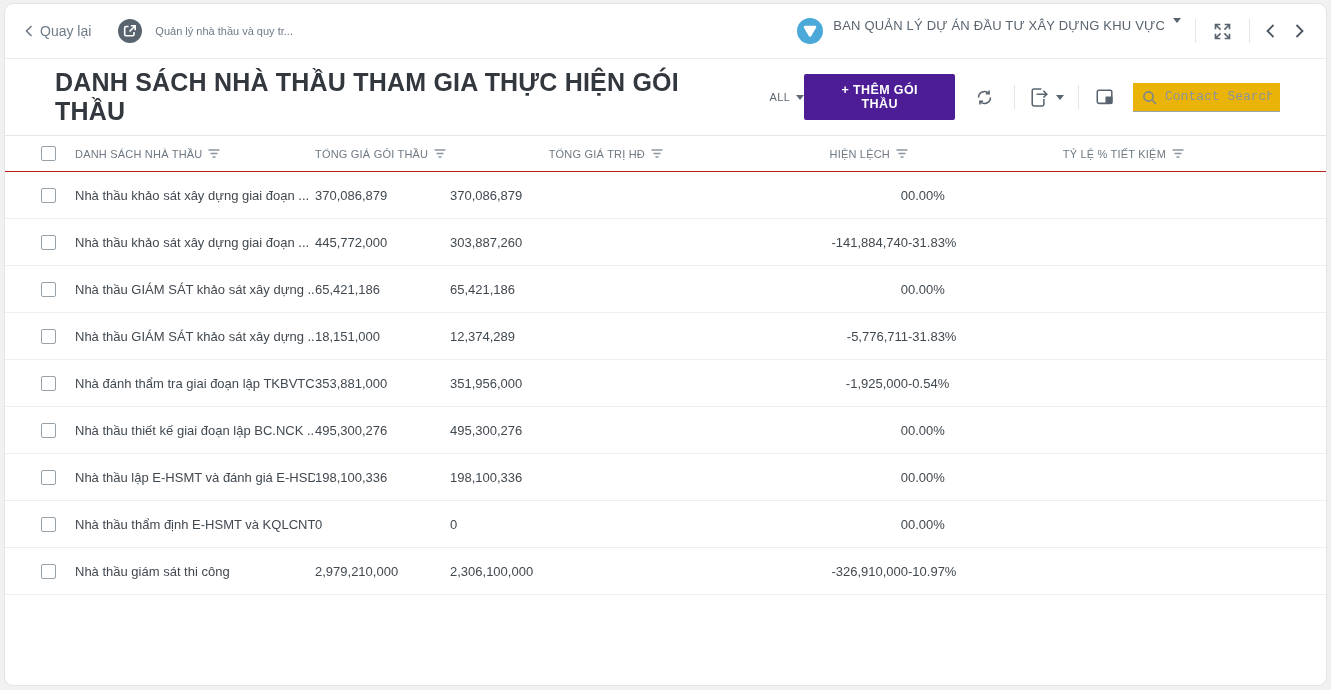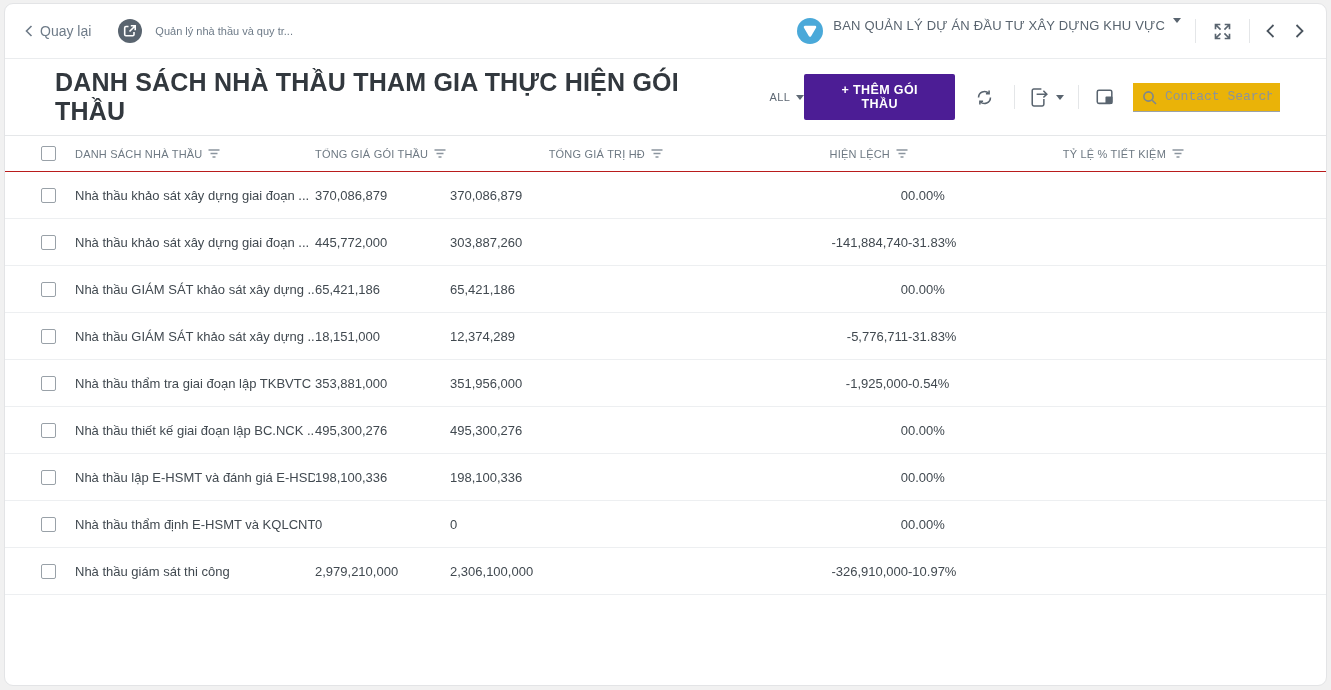--- a/index.html
+++ b/index.html
@@ -238,21 +238,21 @@
           <td class="c1 name-cell">Nhà thầu GIÁM SÁT khảo sát xây dựng ...</td>
           <td class="c2">18,151,000</td>
           <td class="c3">12,374,289</td>
           <td class="c4">-5,776,711</td>
           <td class="c5">-31.83%</td>
         </tr>
 
 
         <tr>
           <td class="c0"><span class="checkbox"></span></td>
-          <td class="c1 name-cell">Nhà thầu thẩm tra giai đoạn lập TKBVTC</td>
+          <td class="c1 name-cell">Nhà đánh thẩm tra giai đoạn lập TKBVTC</td>
           <td class="c2">353,881,000</td>
           <td class="c3">351,956,000</td>
           <td class="c4">-1,925,000</td>
           <td class="c5">-0.54%</td>
         </tr>
 
         <tr>
           <td class="c0"><span class="checkbox"></span></td>
           <td class="c1 name-cell">Nhà thầu thiết kế giai đoạn lập BC.NCK ...</td>
           <td class="c2">495,300,276</td>

